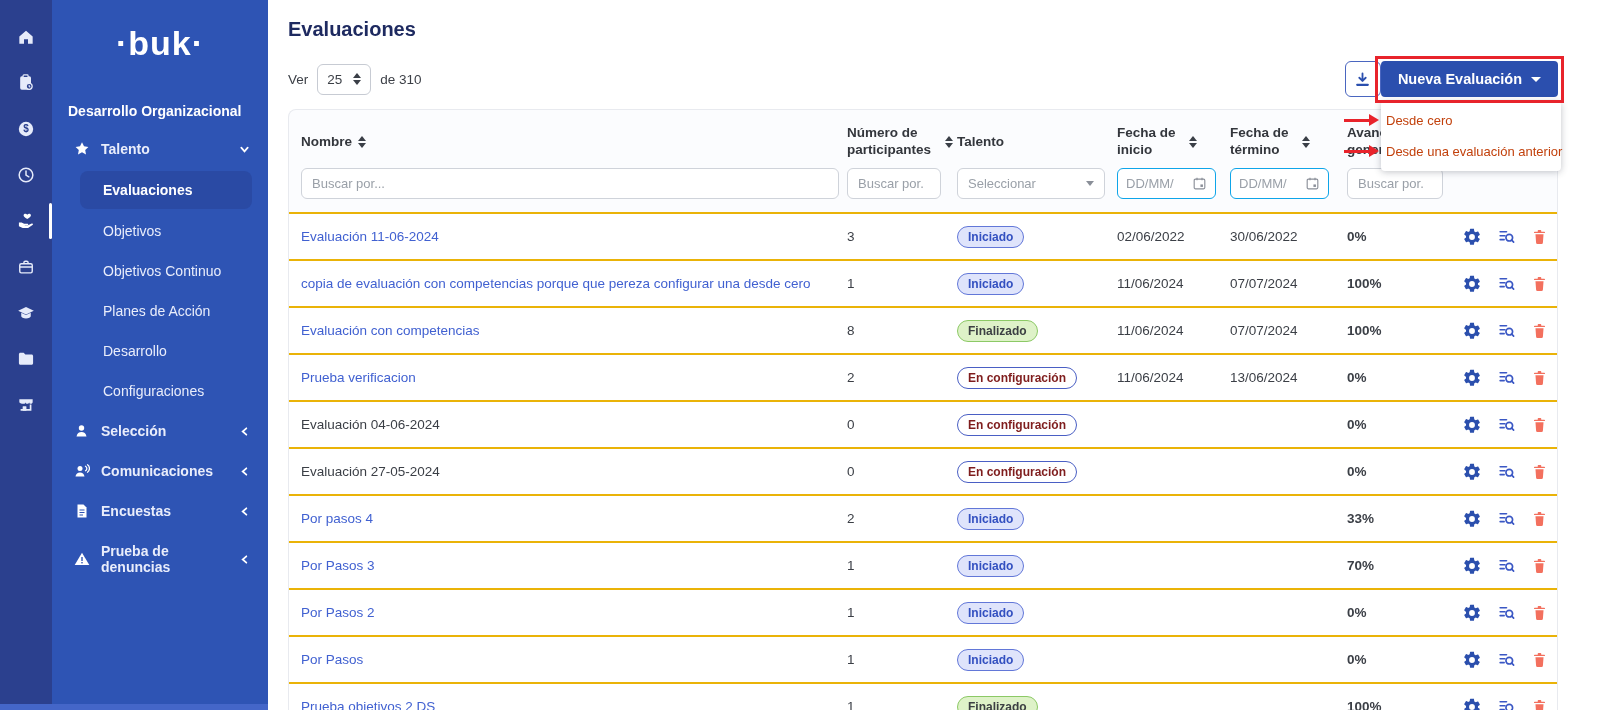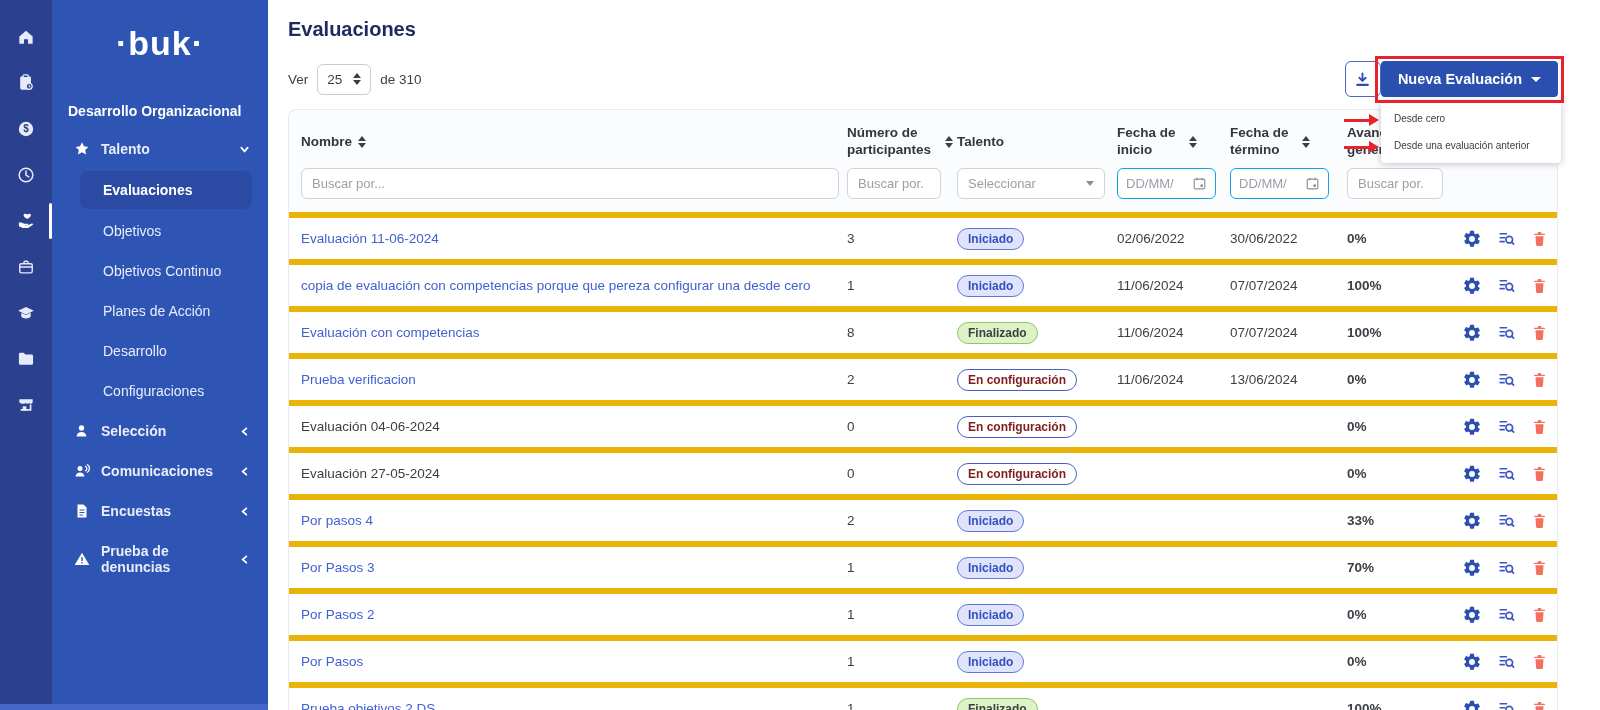--- a/index.html
+++ b/index.html
@@ -31,21 +31,21 @@
   .controls { display:flex; justify-content:space-between; align-items:center; margin-bottom:12px; height:36px; }
   .ver-group { display:flex; align-items:center; gap:9px; font-size:13.5px; color:#3b3f46; }
   .ver-box { width:54px; height:31px; border:1px solid #c7cbd3; border-radius:6px; display:flex; align-items:center; justify-content:space-between; padding:0 9px; background:#fff; cursor:pointer; }
   .btn-group { display:flex; align-items:center; gap:0; }
   .dl-btn { width:36px; height:36px; border:1px solid #4a66c0; border-radius:6px; background:#fff; display:flex; align-items:center; justify-content:center; cursor:pointer; }
   .new-wrap { position:relative; }
   .new-btn { height:36px; padding:0 17px; background:#2b4fae; color:#fff; font-weight:bold; font-size:14.5px; border:none; border-radius:4px; display:flex; align-items:center; gap:9px; cursor:pointer; white-space:nowrap; }
   .caret-dn { width:0; height:0; border-left:5px solid transparent; border-right:5px solid transparent; border-top:5px solid #fff; }
   .ann-box { position:absolute; top:-5px; bottom:-6px; left:-6px; right:-6px; border:3px solid #e8232b; z-index:60; pointer-events:none; }
   .menu { position:absolute; top:calc(100% + 4px); right:-3px; width:180px; background:#fff; border-radius:4px; box-shadow:0 1px 7px rgba(50,55,70,.3); z-index:55; padding:4px 0; }
-  .menu-item { padding:8px 13px; font-size:10px; color:#404040; white-space:nowrap; cursor:pointer; position:relative; }
+  .menu-item { padding:8px 5px; font-size:13px; color:#c2410c; white-space:nowrap; cursor:pointer; position:relative; }
   .ann-arrow { position:absolute; left:-37px; top:14px; width:26px; height:3px; background:#e8232b; z-index:58; pointer-events:none; }
   .ann-arrow::after { content:""; position:absolute; right:-9px; top:-5px; width:0; height:0; border-left:10px solid #e8232b; border-top:6.5px solid transparent; border-bottom:6.5px solid transparent; }
 
   
   .card { border:1px solid #e8eaef; border-bottom:none; border-radius:8px 8px 0 0; background:#fbfcfe; }
   .tgrid { display:grid; grid-template-columns:546px 110px 160px 113px 117px 115px auto; padding:0 12px; align-items:center; }
   .thead { padding-top:12px; min-height:52px; align-items:center; }
   .hcell { font-size:13.5px; font-weight:bold; color:#33363c; display:flex; align-items:center; gap:6px; line-height:1.25; }
   .hcell .wrap2 { display:inline-block; }
   .w90 { max-width:92px; } .w64 { max-width:66px; } .w62 { max-width:60px; }
@@ -53,21 +53,21 @@
   .sort i { display:block; width:0; height:0; border-left:4px solid transparent; border-right:4px solid transparent; }
   .sort .up { border-bottom:5px solid #3a3f47; }
   .sort .dn { border-top:5px solid #3a3f47; }
   .tfilter { padding-top:6px; padding-bottom:13px; }
   .fin { height:31px; border:1px solid #cfd3da; border-radius:6px; background:#fff; font-size:13px; color:#5b6069; padding:0 10px; font-family:"Liberation Sans", sans-serif; }
   .fin::placeholder { color:#9aa0a8; }
   .fname { width:538px; } .fpart { width:94px; } .fprog { width:96px; }
   .fsel { width:148px; height:31px; border:1px solid #cfd3da; border-radius:6px; background:#fff; display:flex; align-items:center; justify-content:space-between; padding:0 10px; font-size:13px; color:#9aa0a8; cursor:pointer; }
   .fsel .sel-caret { width:0; height:0; border-left:4.5px solid transparent; border-right:4.5px solid transparent; border-top:5px solid #8a8f98; }
   .fdate { width:99px; height:31px; border:1px solid #0ea5e9; border-radius:6px; background:#fff; display:flex; align-items:center; justify-content:space-between; padding:0 8px; font-size:13px; color:#9aa0a8; cursor:pointer; }
-  .trow { height:47px; border-top:6px solid #eab308; background:#fff; }
+  .trow { height:47px; border-top:2px solid #eab308; background:#fff; }
   .cell { font-size:13.5px; color:#3b3f46; padding-right:14px; white-space:nowrap; overflow:hidden; }
   .name-text { color:#4161d1; text-decoration:none; cursor:pointer; }
   .name-text.plain { color:#3b3f46; cursor:default; }
   .badge { display:inline-block; padding:3px 10px; border-radius:12px; font-size:12px; font-weight:bold; border:1px solid; white-space:nowrap; }
   .b-iniciado { background:#dfe4fb; border-color:#6277d8; color:#3350c0; }
   .b-finalizado { background:#def2c8; border-color:#8cc966; color:#3c4043; }
   .b-config { background:#fff; border-color:#4a5fc4; color:#7f1d1d; }
   .acts { display:flex; align-items:center; justify-content:center; gap:15px; }
   .acts svg { cursor:pointer; }
   .pct { font-weight:600; }

